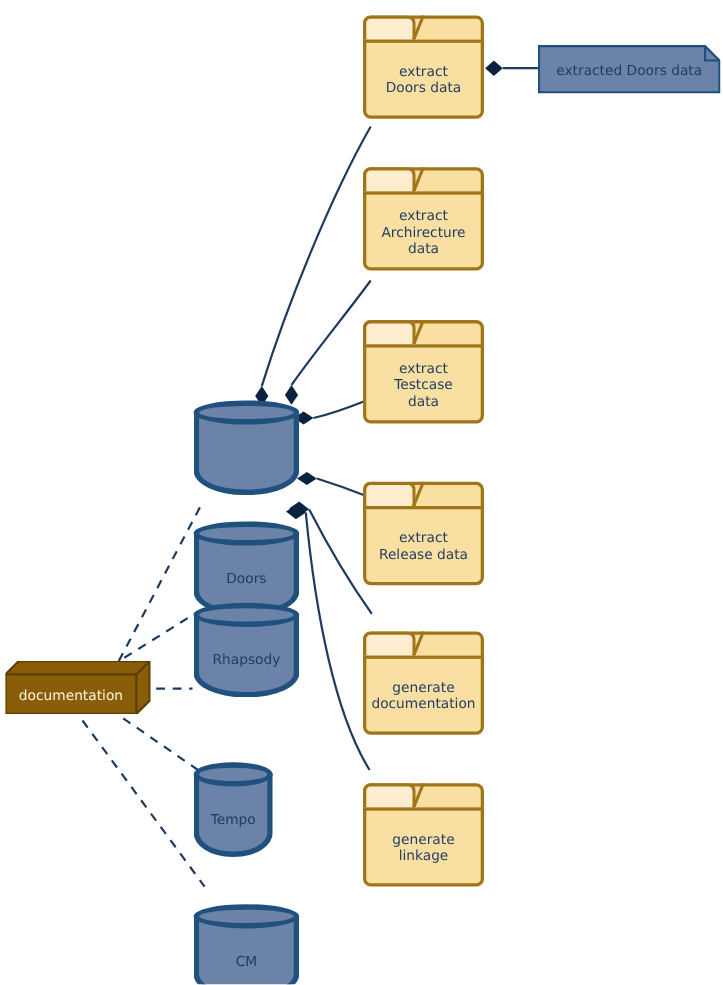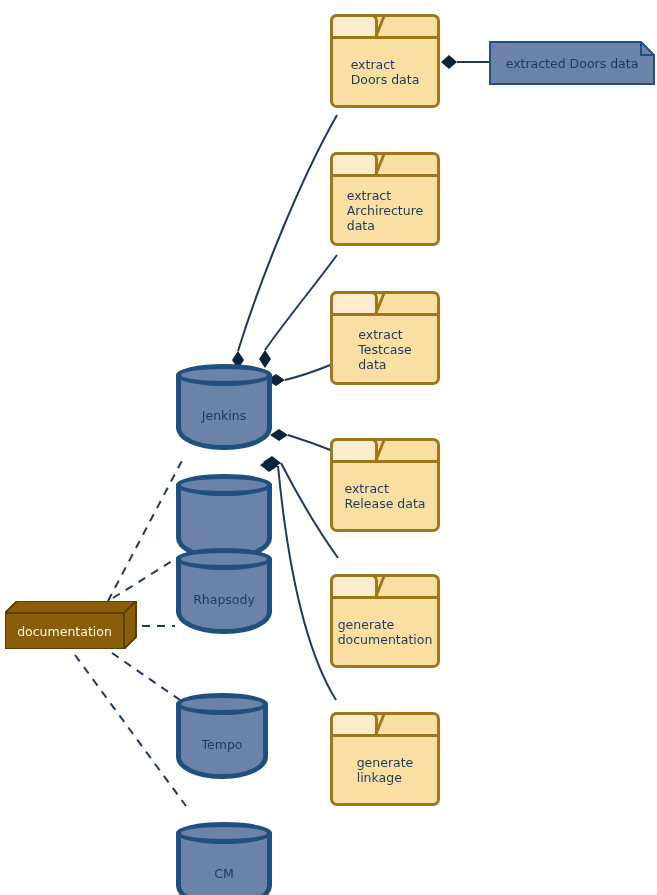--- a/index.html
+++ b/index.html
@@ -65,21 +65,21 @@
   }
   .folder .flabel {
     position: absolute;
     left: 0;
     right: 0;
     top: 22px;
     bottom: 0;
     display: flex;
     align-items: center;
     justify-content: center;
-    text-align: left;
+    text-align: center;
     color: #1E3A5F;
     font-size: 12.5px;
     line-height: 15px;
     white-space: pre-line;
     padding: 0 0;
     box-sizing: border-box;
   }
 
   
   .db {
@@ -257,35 +257,35 @@
     <div class="tab" style="width:48px;"></div>
     <div class="tab-notch" style="left:46px;"></div>
     <div class="divider"></div>
     <div class="flabel">generate
 linkage</div>
   </div>
 
   <div class="db" style="left:176px; top:364px; width:96px; height:86px;">
     <div class="body"></div>
     <div class="top"></div>
-    <div class="dblabel">Jenkins</div>
   </div>
 
   <div class="db" style="left:176px; top:474px; width:96px; height:86px;">
     <div class="body"></div>
     <div class="top"></div>
+    <div class="dblabel">Doors</div>
   </div>
 
   <div class="db" style="left:176px; top:548px; width:96px; height:86px;">
     <div class="body"></div>
     <div class="top"></div>
     <div class="dblabel">Rhapsody</div>
   </div>
 
-  <div class="db" style="left:176px; top:693px; width:92px; height:86px;">
+  <div class="db" style="left:176px; top:693px; width:72px; height:86px;">
     <div class="body"></div>
     <div class="top"></div>
     <div class="dblabel">Tempo</div>
   </div>
 
   <div class="db" style="left:176px; top:802px; width:96px; height:86px;margin-top:20px;">
     <div class="body"></div>
     <div class="top"></div>
     <div class="dblabel">CM</div>
   </div>

